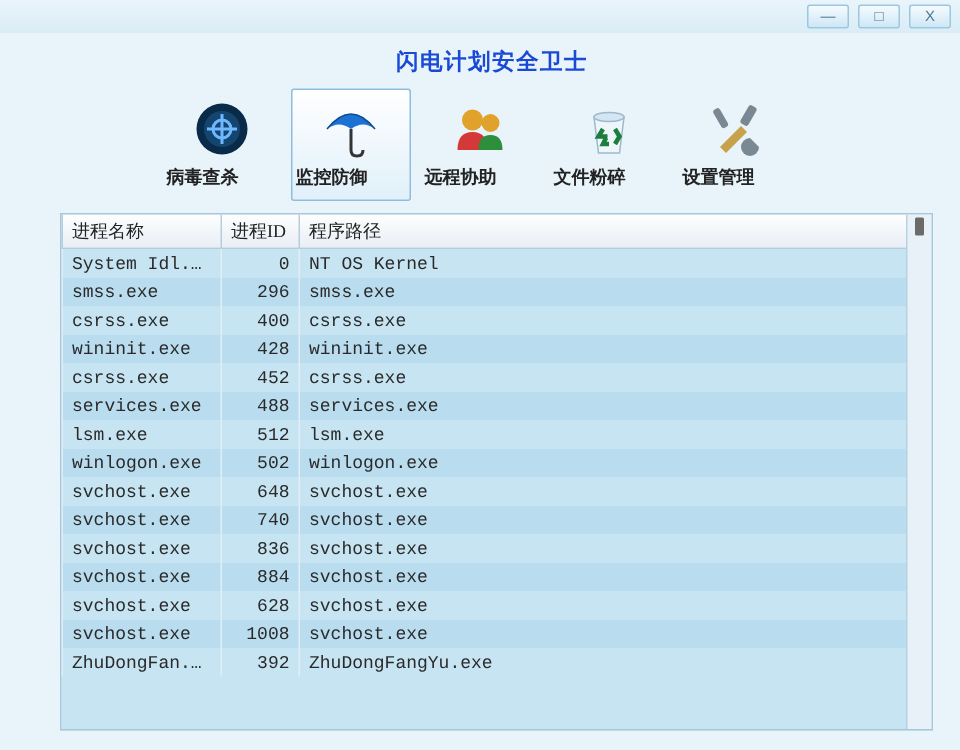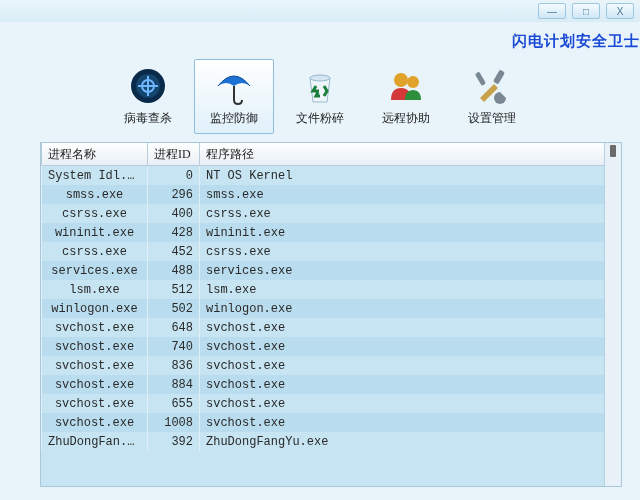--- a/index.html
+++ b/index.html
@@ -29,41 +29,41 @@
     border-radius: 2px;
     display: flex;
     align-items: center;
     justify-content: center;
     color: #4b7a96;
     font-size: 10px;
     cursor: pointer;
     font-family: Arial, sans-serif;
   }
   .app-title {
-    text-align: right;
+    text-align: center;
     padding: 10px 0 6px 16px;
     color: #1a49d6;
     font-family: "SimHei","黑体",sans-serif;
     font-size: 15px;
     font-weight: bold;
     letter-spacing: 1px;
   }
   .toolbar {
     display: flex;
     justify-content: center;
     gap: 6px;
     padding: 2px 0 8px 0;
   }
   .tool {
     width: 74px;
-    text-align: center;
     cursor: pointer;
     padding: 4px 2px 6px 2px;
     border: 1px solid transparent;
     border-radius: 2px;
+    font-weight: bold;
   }
   .tool.active {
     border: 1px solid #8fbde0;
     background: linear-gradient(to bottom,#ffffff,#e0f0fa);
   }
   .tool .icon {
     width: 44px;
     height: 44px;
     margin: 0 auto 2px auto;
     display: flex;
@@ -127,21 +127,21 @@
     padding: 0 6px;
     font-family: "Courier New", monospace;
     font-size: 12px;
     color: #2a2a2a;
     white-space: nowrap;
     overflow: hidden;
     text-overflow: ellipsis;
   }
   tbody tr:nth-child(even) td { background: #b9ddee; }
   tbody tr:nth-child(odd) td { background: #c6e4f2; }
-  .col-name { width: 106px; text-align: center; }
+  .col-name { width: 106px; }
   .col-pid { width: 52px; text-align: right; }
   .col-path { }
 </style>
 </head>
 <body>
 
 <div class="titlebar">
   <div class="tbtn">—</div>
   <div class="tbtn">□</div>
   <div class="tbtn">X</div>
@@ -163,45 +163,45 @@
     </div>
     <div class="tool active">
       <div class="icon">
         <svg width="44" height="44" viewBox="0 0 44 44">
           <path d="M6 22 Q22 2 38 22 Q30 16 22 22 Q14 16 6 22 Z" fill="#1b72d4"></path>
           <path d="M6 22 Q22 2 38 22" fill="none" stroke="#0d4a90" stroke-width="1"></path>
           <path d="M22 22 V36 q0 4 4 4 q4 0 4 -4" fill="none" stroke="#333" stroke-width="2"></path>
         </svg>
       </div>
       <div class="label">监控防御</div>
+    </div>
+    <div class="tool">
+      <div class="icon">
+        <svg width="44" height="44" viewBox="0 0 44 44">
+          <circle cx="17" cy="16" r="7" fill="#e0a22a"></circle>
+          <path d="M7 36 q0 -12 10 -12 q10 0 10 12 z" fill="#d43838"></path>
+          <circle cx="29" cy="18" r="6" fill="#e0a22a"></circle>
+          <path d="M21 36 q0 -10 8 -10 q8 0 8 10 z" fill="#2d8f3c"></path>
+        </svg>
+      </div>
+      <div class="label">远程协助</div>
     </div>
     <div class="tool">
       <div class="icon">
         <svg width="44" height="44" viewBox="0 0 44 44">
           <path d="M12 14 h20 l-3 24 h-14 z" fill="#eef6fb" stroke="#9db9cd" stroke-width="1"></path>
           <ellipse cx="22" cy="14" rx="10" ry="3" fill="#d3e6f2" stroke="#9db9cd"></ellipse>
           <g fill="none" stroke="#1a7f3c" stroke-width="3">
             <path d="M18 22 l-3 5 l6 0"></path>
             <path d="M26 22 l3 5 l-3 5"></path>
             <path d="M22 32 l-4 0 l2 -4"></path>
           </g>
         </svg>
       </div>
       <div class="label">文件粉碎</div>
-    </div>
-    <div class="tool">
-      <div class="icon">
-        <svg width="44" height="44" viewBox="0 0 44 44">
-          <circle cx="17" cy="16" r="7" fill="#e0a22a"></circle>
-          <path d="M7 36 q0 -12 10 -12 q10 0 10 12 z" fill="#d43838"></path>
-          <circle cx="29" cy="18" r="6" fill="#e0a22a"></circle>
-          <path d="M21 36 q0 -10 8 -10 q8 0 8 10 z" fill="#2d8f3c"></path>
-        </svg>
-      </div>
-      <div class="label">远程协助</div>
     </div>
     <div class="tool">
       <div class="icon">
         <svg width="44" height="44" viewBox="0 0 44 44">
           <path d="M10 34 l14 -14 l4 4 l-14 14 z" fill="#c8a24a"></path>
           <rect x="26" y="6" width="6" height="14" rx="2" fill="#7a8894" transform="rotate(30 29 13)"></rect>
           <path d="M30 28 a6 6 0 1 0 6 6 l-6 -6 z" fill="#7a8894"></path>
           <rect x="8" y="8" width="5" height="14" rx="2" fill="#7a8894" transform="rotate(-30 10 15)"></rect>
         </svg>
       </div>
@@ -280,21 +280,21 @@
             <td class="col-pid">836</td>
             <td class="col-path">svchost.exe</td>
           </tr>
           <tr>
             <td class="col-name">svchost.exe</td>
             <td class="col-pid">884</td>
             <td class="col-path">svchost.exe</td>
           </tr>
           <tr>
             <td class="col-name">svchost.exe</td>
-            <td class="col-pid">655</td>
+            <td class="col-pid">628</td>
             <td class="col-path">svchost.exe</td>
           </tr>
           <tr>
             <td class="col-name">svchost.exe</td>
             <td class="col-pid">1008</td>
             <td class="col-path">svchost.exe</td>
           </tr>
           <tr>
             <td class="col-name">ZhuDongFan...</td>
             <td class="col-pid">392</td>

